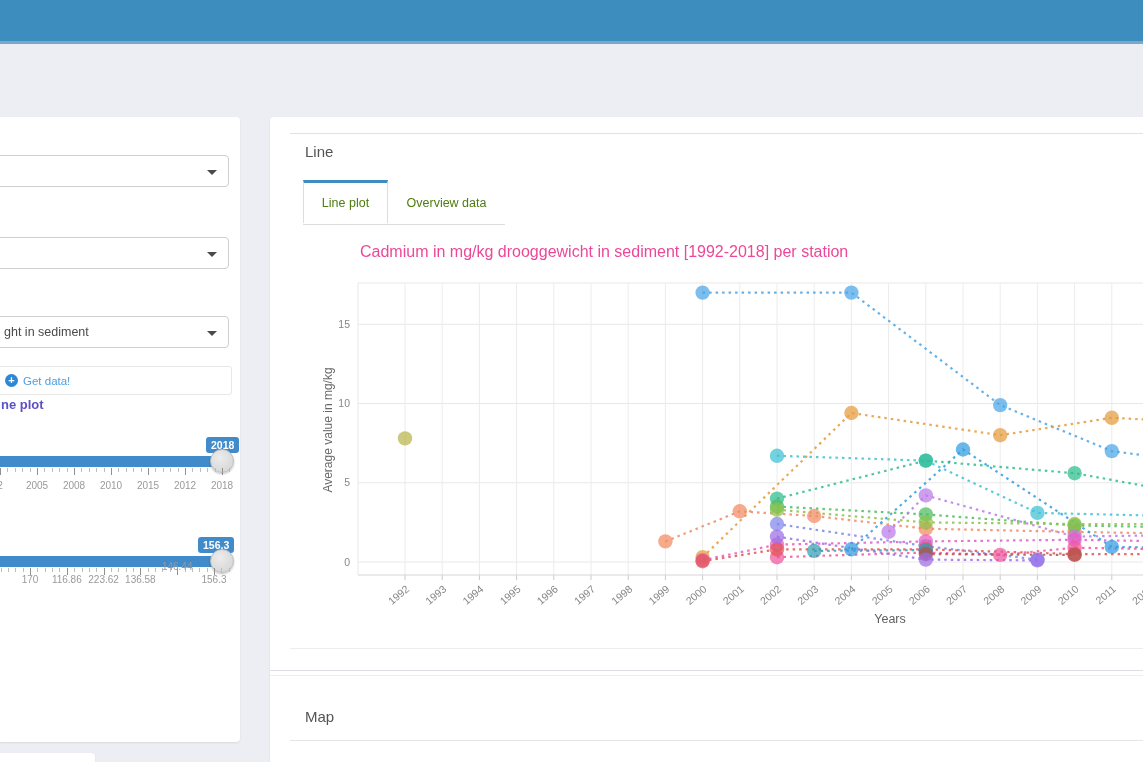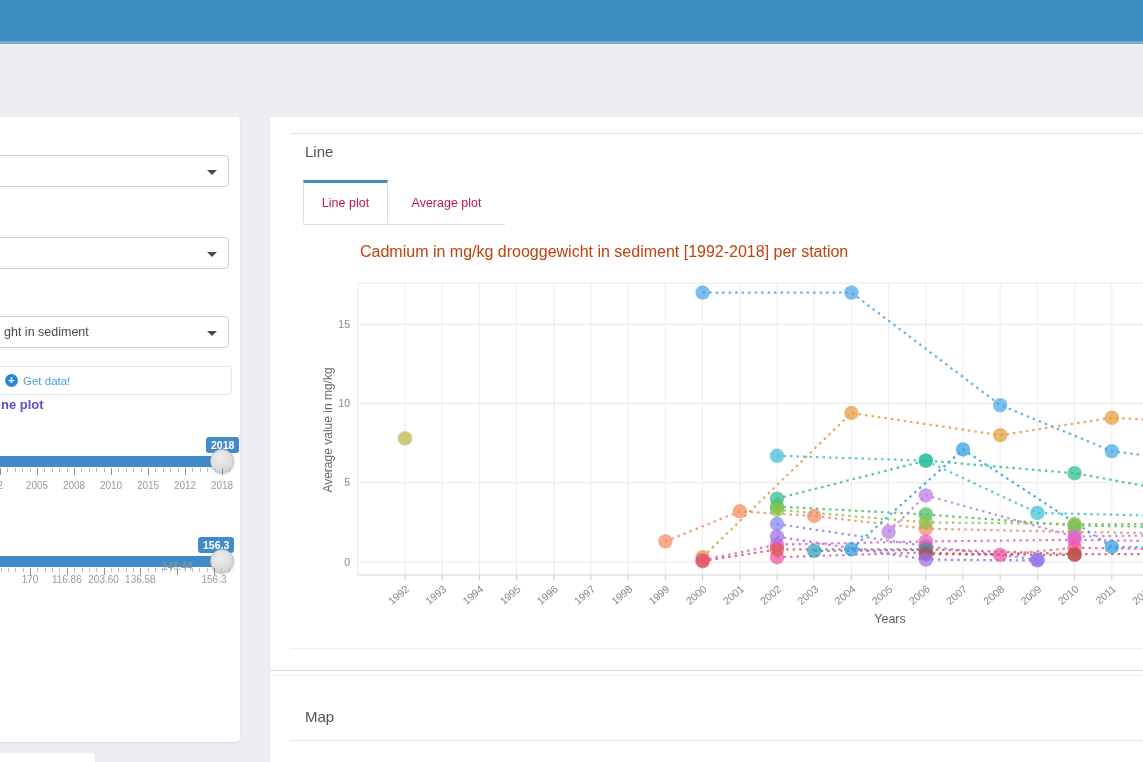--- a/index.html
+++ b/index.html
@@ -35,26 +35,26 @@
   .badge{position:absolute;background:#428bca;color:#fff;font-size:10.5px;font-weight:bold;
     padding:2px 5px;border-radius:3px;line-height:12px;}
   .tick{position:absolute;width:1px;background:#bdbdbd;}
   .tick.major{background:#8f8f8f;}
   .slabel{position:absolute;transform:translateX(-50%);font-size:10px;color:#9a9a9a;white-space:nowrap;}
 
   
   .topline{position:absolute;left:20px;top:16px;width:853px;height:0;border-top:1px solid #e2e2e2;}
   .boxtitle{position:absolute;left:35px;font-size:15px;color:#545454;}
   .tabs{position:absolute;left:33px;top:63px;height:44px;display:flex;border-bottom:1px solid #ddd;}
-  .tab{height:43px;display:flex;align-items:center;justify-content:center;font-size:12.5px;color:#be185d;
+  .tab{height:43px;display:flex;align-items:center;justify-content:center;font-size:12.5px;color:#4d7c0f;
     cursor:pointer;box-sizing:border-box;}
   .tab.active{width:85px;background:#fff;border:1px solid #ddd;border-bottom:none;
     border-top:3px solid #3d8ebf;margin-bottom:-1px;}
   .tab.inactive{width:117px;border-top:3px solid transparent;}
-  .charttitle{position:absolute;left:90px;top:126px;font-size:16px;color:#c2410c;}
+  .charttitle{position:absolute;left:90px;top:126px;font-size:16px;color:#ec4899;}
   .hr1{position:absolute;left:20px;top:531px;width:853px;border-top:1px solid #ededed;}
   .boxbottom{position:absolute;left:0;top:553px;width:873px;border-top:1px solid #dcdfe3;}
   .boxbottom2{position:absolute;left:0;top:558px;width:873px;border-top:1px solid #eceef0;}
   .mapdivider{position:absolute;left:20px;top:623px;width:853px;border-top:1px solid #e5e5e5;}
   svg text{font-family:"Liberation Sans",sans-serif;}
 </style>
 </head>
 <body>
 
 <div class="viewport">
@@ -164,36 +164,36 @@
         <div class="tick" style="left: 191.92px; top: 451px; height: 4px;"></div>
         <div class="tick" style="left: 199.28px; top: 451px; height: 4px;"></div>
         <div class="tick" style="left: 206.64px; top: 451px; height: 4px;"></div>
         <div class="tick major" style="left: 214px; top: 451px; height: 7px;"></div>
         <div class="tick" style="left: 221.36px; top: 451px; height: 4px;"></div>
         <div class="tick" style="left: 228.72px; top: 451px; height: 4px;"></div>
       </div>
     <div id="vallabels">
         <div class="slabel" style="left: 30px; top: 457px;">170</div>
         <div class="slabel" style="left: 66.8px; top: 457px;">116.86</div>
-        <div class="slabel" style="left: 103.6px; top: 457px;">203.60</div>
+        <div class="slabel" style="left: 103.6px; top: 457px;">223.62</div>
         <div class="slabel" style="left: 140.4px; top: 457px;">136.58</div>
         <div class="slabel" style="left: 177.2px; top: 444px;">146.44</div>
         <div class="slabel" style="left: 214px; top: 457px;">156.3</div>
       </div>
   </div>
 
   <div class="panel blp"></div>
 
   <div class="panel mainpanel">
     <div class="topline"></div>
     <div class="boxtitle" style="top:26px">Line</div>
 
     <div class="tabs">
       <div class="tab active">Line plot</div>
-      <div class="tab inactive">Average plot</div>
+      <div class="tab inactive">Overview data</div>
     </div>
 
     <div class="charttitle">Cadmium in mg/kg drooggewicht in sediment [1992-2018] per station</div>
     <svg id="chart" width="843" height="375" style="position:absolute;left:30px;top:153px">
         <line x1="58" y1="13" x2="58" y2="305" stroke="#e8e8e8" stroke-width="1"></line>
         <line x1="58" y1="13" x2="843" y2="13" stroke="#e8e8e8" stroke-width="1"></line>
         <line x1="58" y1="292" x2="843" y2="292" stroke="#e8e8e8" stroke-width="1"></line>
         <text x="50" y="295.5" text-anchor="end" font-size="10.5" fill="#878787">0</text>
         <line x1="58" y1="212.75" x2="843" y2="212.75" stroke="#e8e8e8" stroke-width="1"></line>
         <text x="50" y="216.25" text-anchor="end" font-size="10.5" fill="#878787">5</text>

